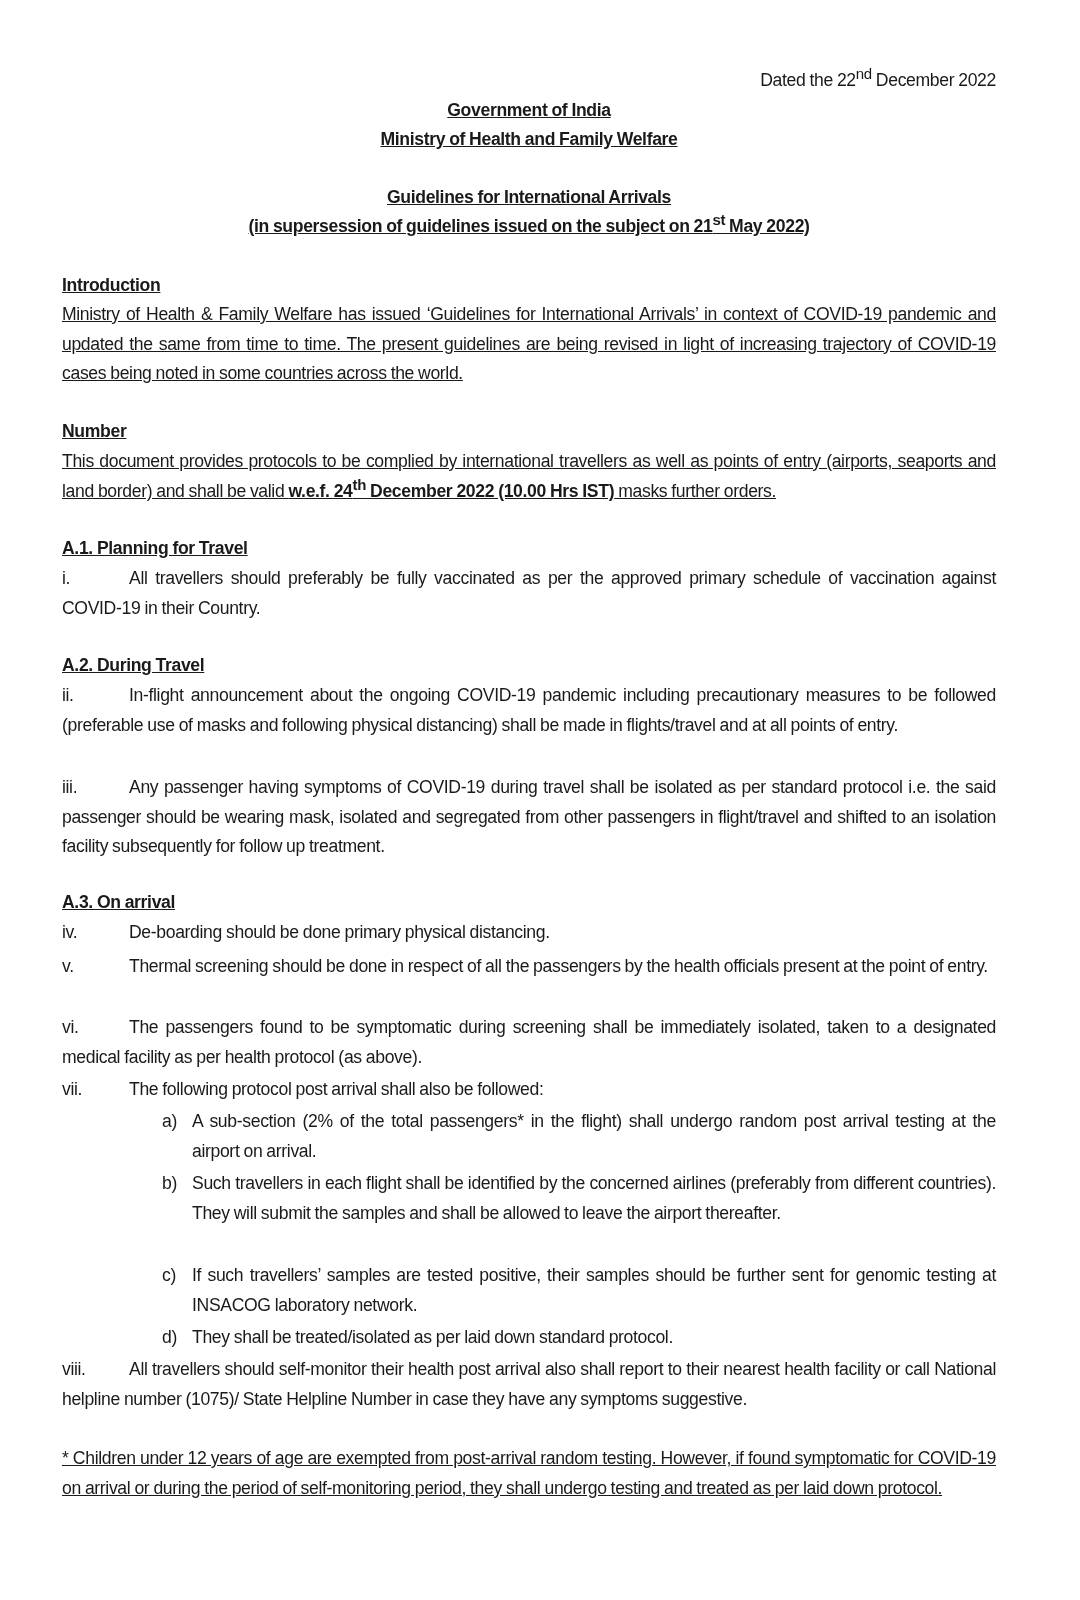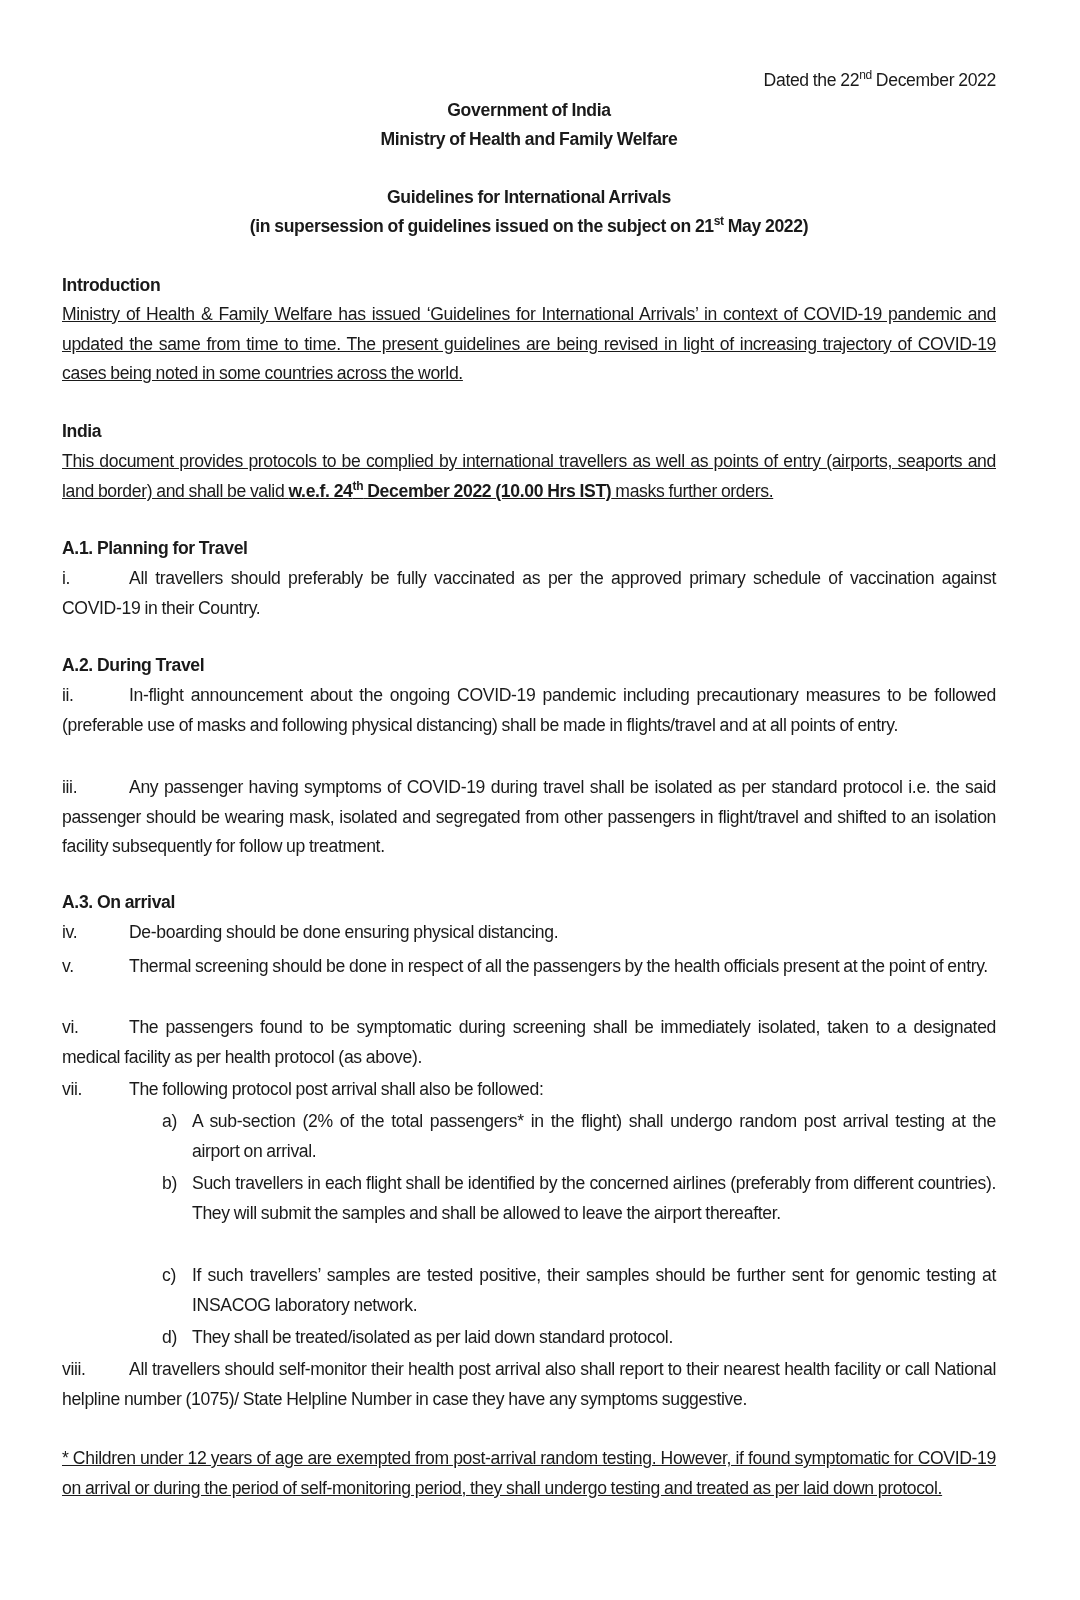--- a/index.html
+++ b/index.html
@@ -3,25 +3,25 @@
 <meta charset="utf-8">
 <style>
   html, body { margin: 0; padding: 0; background: #ffffff; }
   body {
     width: 1080px; height: 1600px; position: relative; overflow: hidden;
     font-family: "Liberation Sans", "DejaVu Sans", sans-serif;
     color: #1a1a1a;
   }
   .page { position: absolute; left: 62px; top: 0; width: 934px; }
   .txt { font-size: 17.6px; letter-spacing: -0.35px; word-spacing: -0.5px; }
-  .b { font-weight: bold; }
+  .b { font-weight: bold; text-decoration: underline; }
   .abs { position: absolute; }
   .center { left: 0; width: 934px; text-align: center; }
   .justify { text-align: justify; text-align-last: left; line-height: 29.5px; text-decoration: underline; }
-  sup { font-size: 12px; line-height: 0; vertical-align: super; }
+  sup { font-size: 15px; line-height: 0; vertical-align: super; }
   .li { position: absolute; left: 0; width: 934px; line-height: 29.5px; text-align: justify; }
   .li .num { position: absolute; left: 0; top: 0; }
   .li .body { text-indent: 67px; }
   .sub { position: absolute; left: 100px; width: 834px; line-height: 29.5px; text-align: justify; }
   .sub .let { position: absolute; left: 0; top: 0; }
   .sub .stxt { margin-left: 30px; text-align: justify; text-align-last: left; }
 </style>
 </head>
 <body>
 
@@ -35,21 +35,21 @@
   <div class="abs txt b center" style="top:129px;">Ministry of Health and Family Welfare</div>
 
   <div class="abs txt b center" style="top:187px;">Guidelines for International Arrivals</div>
   <div class="abs txt b center" style="top:216px;">
     <span>(in supersession of guidelines issued on the subject on 21</span><sup>st</sup><span> May 2022)</span>
   </div>
 
   <div class="abs txt b" style="top:275px; left:0;">Introduction</div>
   <div class="abs txt justify" style="top:300px; left:0; width:934px;">Ministry of Health &amp; Family Welfare has issued ‘Guidelines for International Arrivals’ in context of COVID-19 pandemic and updated the same from time to time. The present guidelines are being revised in light of increasing trajectory of COVID-19 cases being noted in some countries across the world.</div>
 
-  <div class="abs txt b" style="top:421px; left:0;">India</div>
+  <div class="abs txt b" style="top:421px; left:0;">Number</div>
   <div class="abs txt justify" style="top:447px; left:0; width:934px;">
     <span>This document provides protocols to be complied by international travellers as well as points of entry (airports, seaports and land border) and shall be valid </span><b><span>w.e.f. 24</span><sup>th</sup><span> December 2022 (10.00 Hrs IST)</span></b><span> masks further orders.</span>
   </div>
 
   <div class="abs txt b" style="top:538px; left:0;">A.1. Planning for Travel</div>
   <div class="li txt" style="top:564px;">
     <span class="num">i.</span>
     <div class="body">All travellers should preferably be fully vaccinated as per the approved primary schedule of vaccination against COVID-19 in their Country.</div>
   </div>
 
@@ -59,21 +59,21 @@
     <div class="body">In-flight announcement about the ongoing COVID-19 pandemic including precautionary measures to be followed (preferable use of masks and following physical distancing) shall be made in flights/travel and at all points of entry.</div>
   </div>
   <div class="li txt" style="top:773px;">
     <span class="num">iii.</span>
     <div class="body">Any passenger having symptoms of COVID-19 during travel shall be isolated as per standard protocol i.e. the said passenger should be wearing mask, isolated and segregated from other passengers in flight/travel and shifted to an isolation facility subsequently for follow up treatment.</div>
   </div>
 
   <div class="abs txt b" style="top:892px; left:0;">A.3. On arrival</div>
   <div class="li txt" style="top:918px;">
     <span class="num">iv.</span>
-    <div class="body">De-boarding should be done ensuring physical distancing.</div>
+    <div class="body">De-boarding should be done primary physical distancing.</div>
   </div>
   <div class="li txt" style="top:952px;">
     <span class="num">v.</span>
     <div class="body">Thermal screening should be done in respect of all the passengers by the health officials present at the point of entry.</div>
   </div>
   <div class="li txt" style="top:1013px;">
     <span class="num">vi.</span>
     <div class="body">The passengers found to be symptomatic during screening shall be immediately isolated, taken to a designated medical facility as per health protocol (as above).</div>
   </div>
   <div class="li txt" style="top:1075px;">

